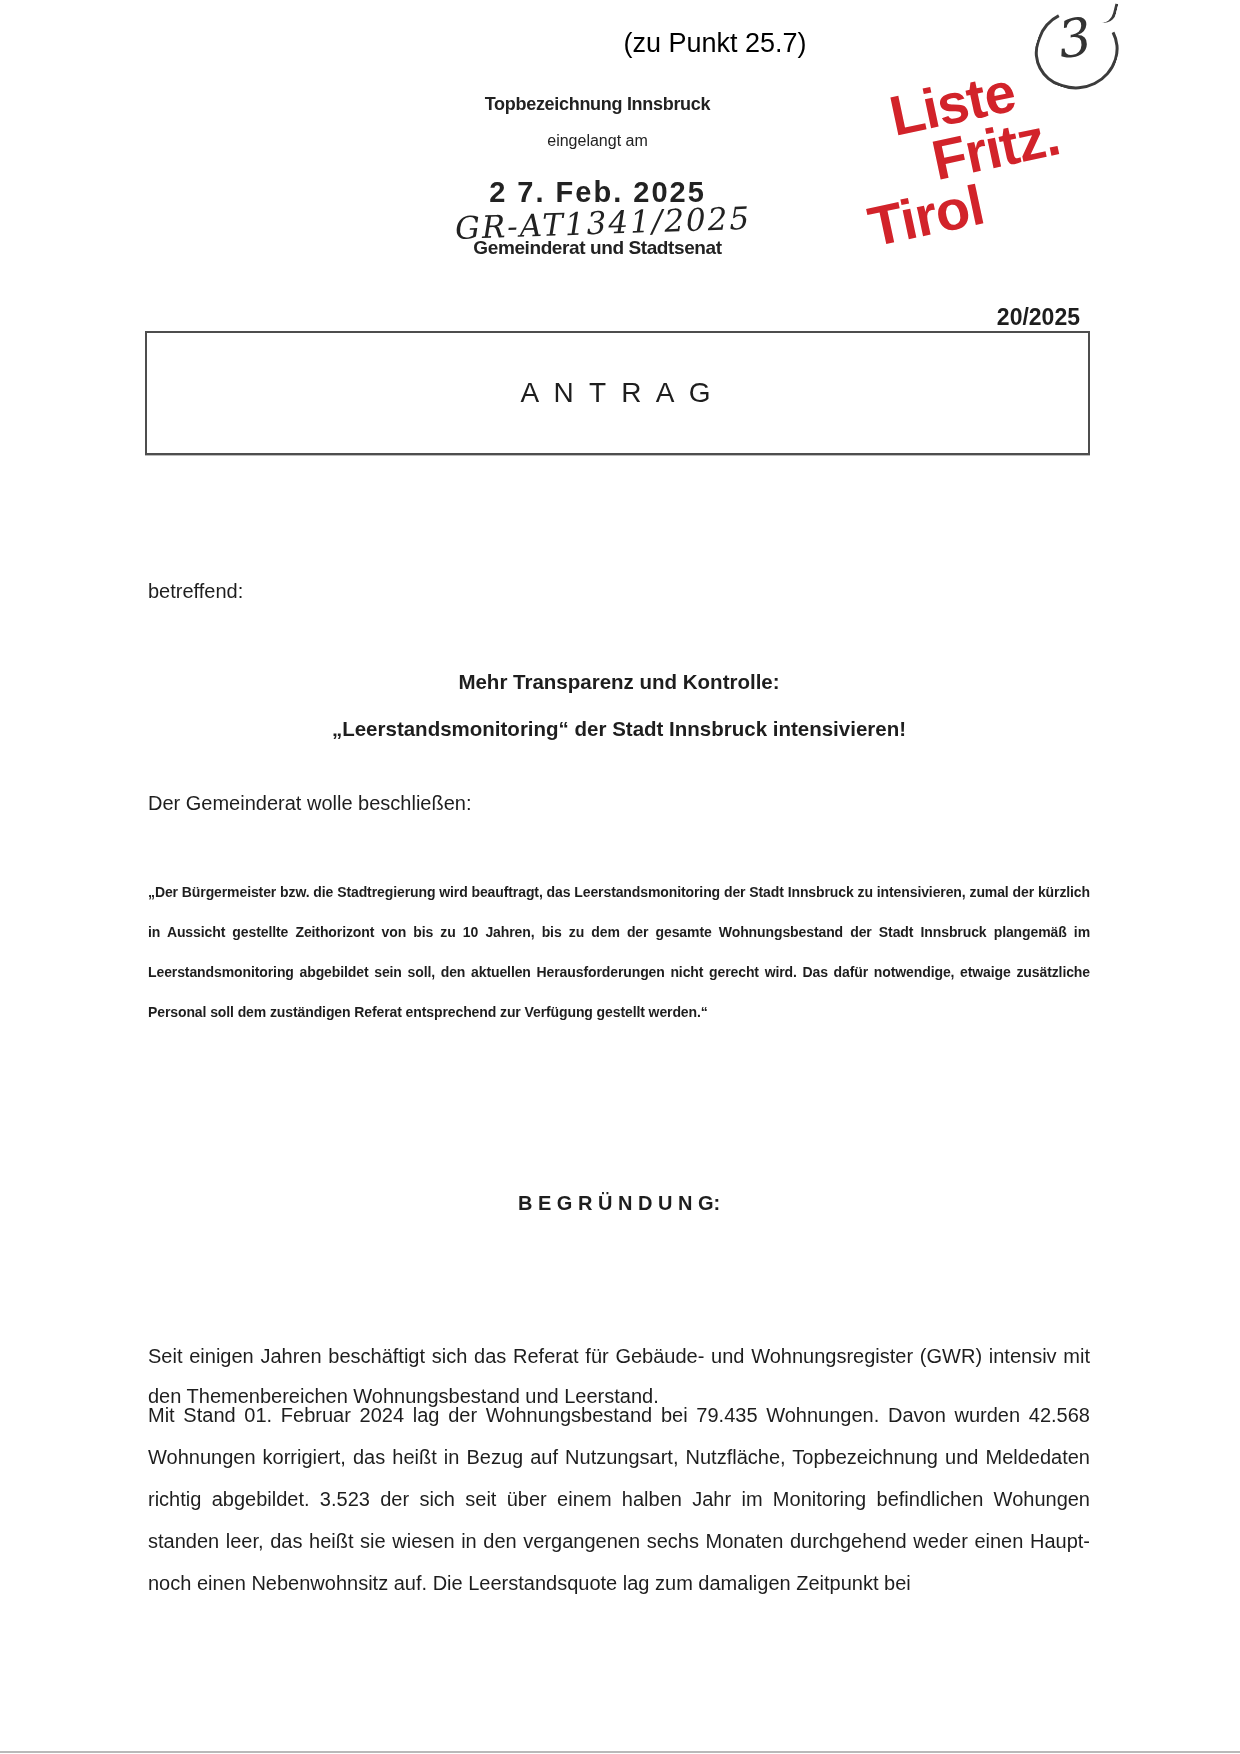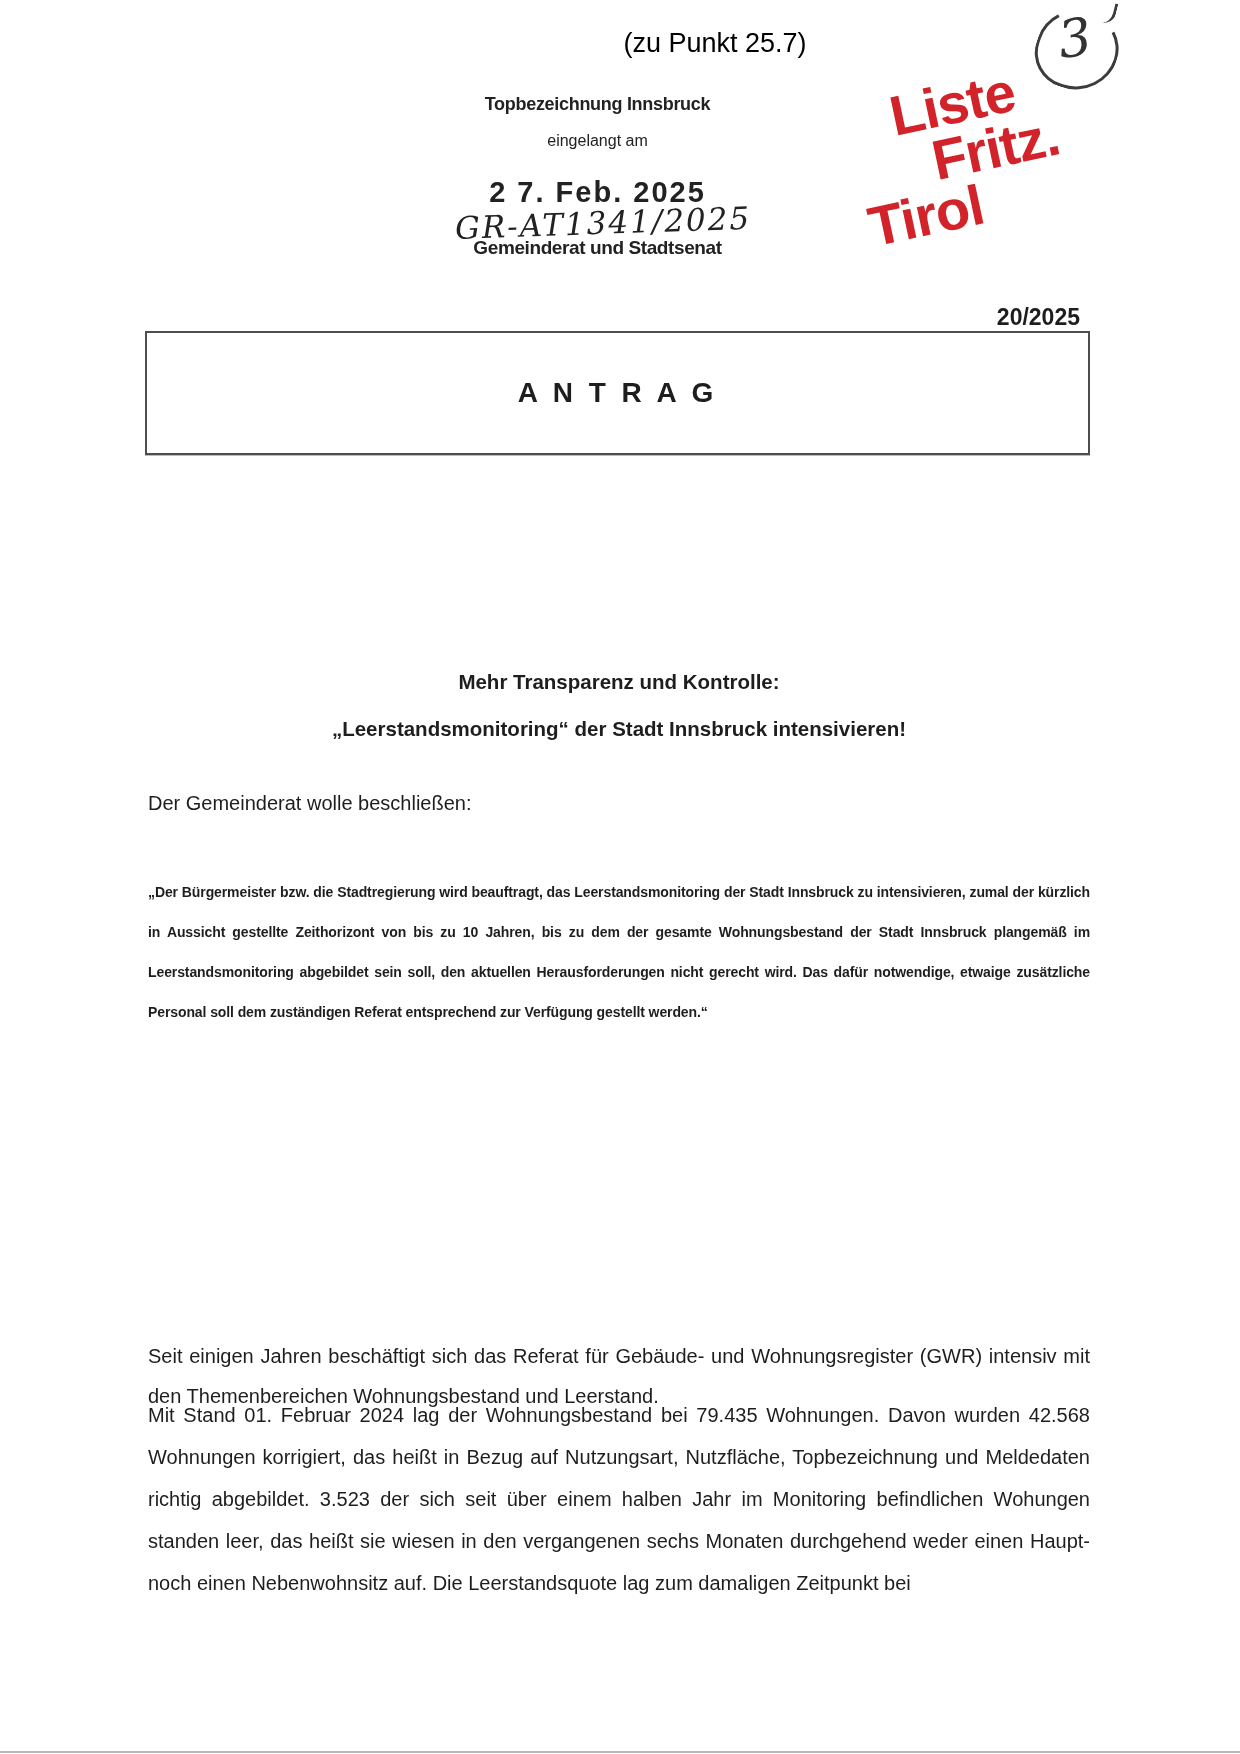--- a/index.html
+++ b/index.html
@@ -53,21 +53,21 @@
 
   
   .doc-number{left:940px;top:304px;width:140px;text-align:right;font-size:23px;font-weight:bold;}
 
   
   .title-box{
     left:145px;top:331px;width:941px;height:120px;
     border:2px solid #4e4e4e;box-shadow:0 1px 0 #bbb;
     display:flex;align-items:center;justify-content:center;
   }
-  .title-box .title{font-size:28px;font-weight:bold;letter-spacing:4px;}
+  .title-box .title{font-size:28px;font-weight:normal;letter-spacing:4px;}
 
   
   .body-text{left:148px;width:942px;font-size:20px;}
   .submitters{top:494px;font-weight:bold;letter-spacing:-0.2px;}
   .betreffend{top:580px;}
   .subject{top:658px;text-align:center;font-weight:bold;line-height:47px;font-size:20.5px;}
   .resolution-intro{top:792px;}
   .resolution{
     top:872px;font-weight:bold;font-size:14px;line-height:40px;
     text-align:justify;letter-spacing:-0.1px;
@@ -107,30 +107,32 @@
     <div class="l3">Tirol</div>
   </div>
 
   <div class="abs doc-number">20/2025</div>
 
   <div class="abs title-box">
     <span class="title">A N T R A G</span>
   </div>
 
 
+  <div class="abs body-text betreffend">betreffend:</div>
 
   <div class="abs body-text subject">
     <div>Mehr Transparenz und Kontrolle:</div>
     <div>„Leerstandsmonitoring“ der Stadt Innsbruck intensivieren!</div>
   </div>
 
   <div class="abs body-text resolution-intro">Der Gemeinderat wolle beschließen:</div>
 
   <div class="abs body-text resolution">„Der Bürgermeister bzw. die Stadtregierung wird beauftragt, das Leerstandsmonitoring der Stadt Innsbruck zu intensivieren, zumal der kürzlich in Aussicht gestellte Zeithorizont von bis zu 10 Jahren, bis zu dem der gesamte Wohnungsbestand der Stadt Innsbruck plangemäß im Leerstandsmonitoring abgebildet sein soll, den aktuellen Herausforderungen nicht gerecht wird. Das dafür notwendige, etwaige zusätzliche Personal soll dem zuständigen Referat entsprechend zur Verfügung gestellt werden.“</div>
 
+  <div class="abs body-text heading2">B E G R Ü N D U N G:</div>
 
   <div class="abs body-text para1">Seit einigen Jahren beschäftigt sich das Referat für Gebäude- und Wohnungsregister (GWR) intensiv mit den Themenbereichen Wohnungsbestand und Leerstand.</div>
 
   <div class="abs body-text para2">Mit Stand 01. Februar 2024 lag der Wohnungsbestand bei 79.435 Wohnungen. Davon wurden 42.568 Wohnungen korrigiert, das heißt in Bezug auf Nutzungsart, Nutzfläche, Topbezeichnung und Meldedaten richtig abgebildet. 3.523 der sich seit über einem halben Jahr im Monitoring befindlichen Wohungen standen leer, das heißt sie wiesen in den vergangenen sechs Monaten durchgehend weder einen Haupt- noch einen Nebenwohnsitz auf. Die Leerstandsquote lag zum damaligen Zeitpunkt bei</div>
 
   <div class="abs bottom-edge"></div>
 
 </div>
 
 </body></html>

